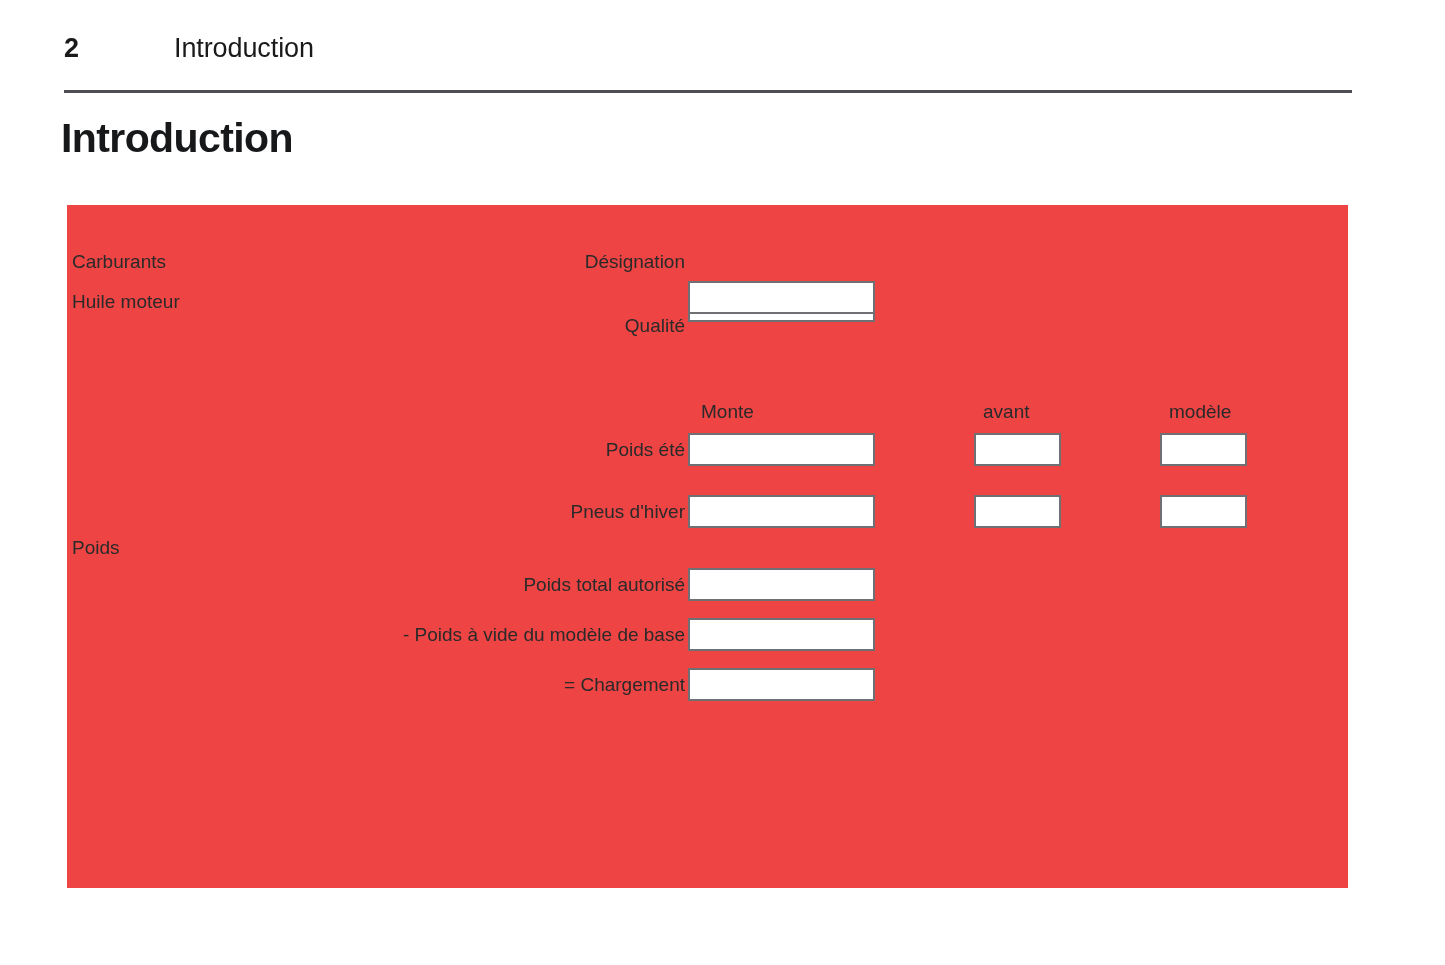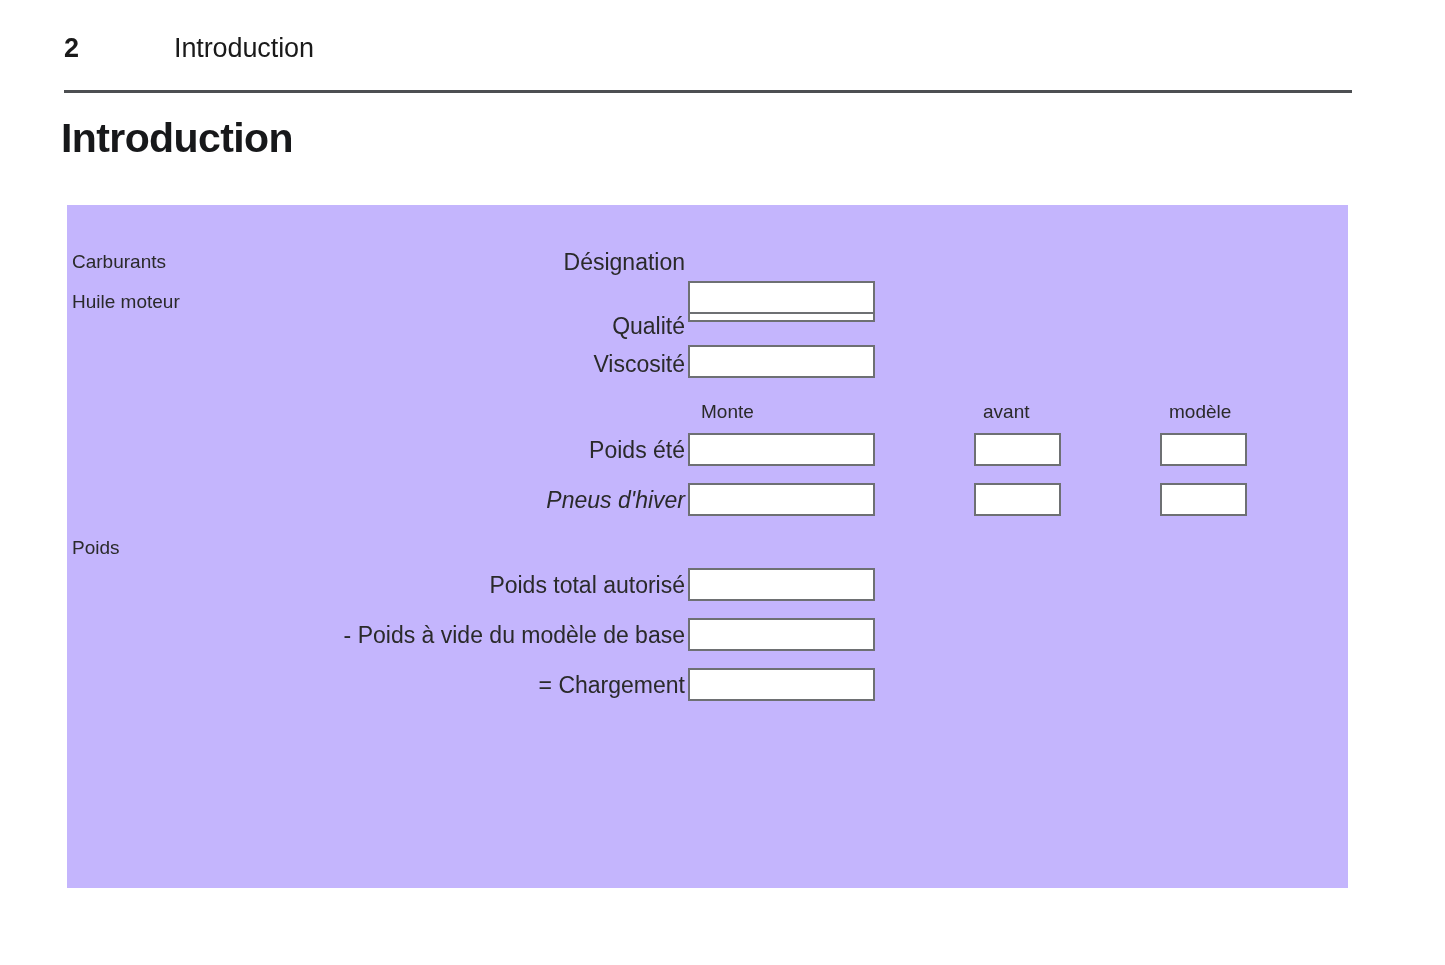--- a/index.html
+++ b/index.html
@@ -74,21 +74,21 @@
     color: #17181a;
   }
 
   
   .form-panel {
     position: absolute;
     left: 67px;
     top: 205px;
     width: 1281px;
     height: 683px;
-    background: #c4b5fd;
+    background: #ef4444;
   }
 
   
   .row {
     position: absolute;
     left: 0;
     height: 34px;
   }
 
   
@@ -99,21 +99,21 @@
     font-weight: 400;
     line-height: 34px;
     white-space: nowrap;
     color: #2a2a2a;
   }
 
   
   .field-label {
     position: absolute;
     right: 0;
-    font-size: 23px;
+    font-size: 19px;
     font-weight: 400;
     line-height: 32px;
     white-space: nowrap;
     color: #2a2a2a;
   }
   .field-label-wrap {
     position: absolute;
     left: 0;
     width: 618px;     
     height: 32px;
@@ -171,43 +171,37 @@
     </div>
 
     <div class="row" style="top:80px; width:1281px;">
       <div class="section-label">Huile moteur</div>
       <div class="field-label-wrap" style="top:1px;margin-top:24px;">
         <span class="field-label">Qualité</span>
       </div>
       <div class="box box-wide" style="left:621px; top:-4px;"></div>
     </div>
 
-    <div class="row" style="top:142px; width:1281px;">
-      <div class="field-label-wrap" style="top:1px;">
-        <span class="field-label">Viscosité</span>
-      </div>
-      <div class="box box-wide" style="left:621px; top:-2px;"></div>
-    </div>
 
     <div class="row" style="top:190px; width:1281px;">
       <div class="col-head" style="left:623px; top:1px;">Monte</div>
       <div class="col-head" style="left:905px; top:1px;">avant</div>
       <div class="col-head" style="left:1091px; top:1px;">modèle</div>
     </div>
 
     <div class="row" style="top:228px; width:1281px;">
       <div class="field-label-wrap" style="top:1px;">
         <span class="field-label">Poids été</span>
       </div>
       <div class="box box-wide" style="left:621px; top:0px;"></div>
       <div class="box box-narrow" style="left:907px; top:0px;"></div>
       <div class="box box-narrow" style="left:1093px; top:0px;"></div>
     </div>
 
-    <div class="row" style="top:278px; width:1281px;font-style:italic;">
+    <div class="row" style="top:290px; width:1281px;">
       <div class="field-label-wrap" style="top:1px;">
         <span class="field-label">Pneus d'hiver</span>
       </div>
       <div class="box box-wide" style="left:621px; top:0px;"></div>
       <div class="box box-narrow" style="left:907px; top:0px;"></div>
       <div class="box box-narrow" style="left:1093px; top:0px;"></div>
     </div>
 
     <div class="row" style="top:326px; width:1281px;">
       <div class="section-label">Poids</div>

